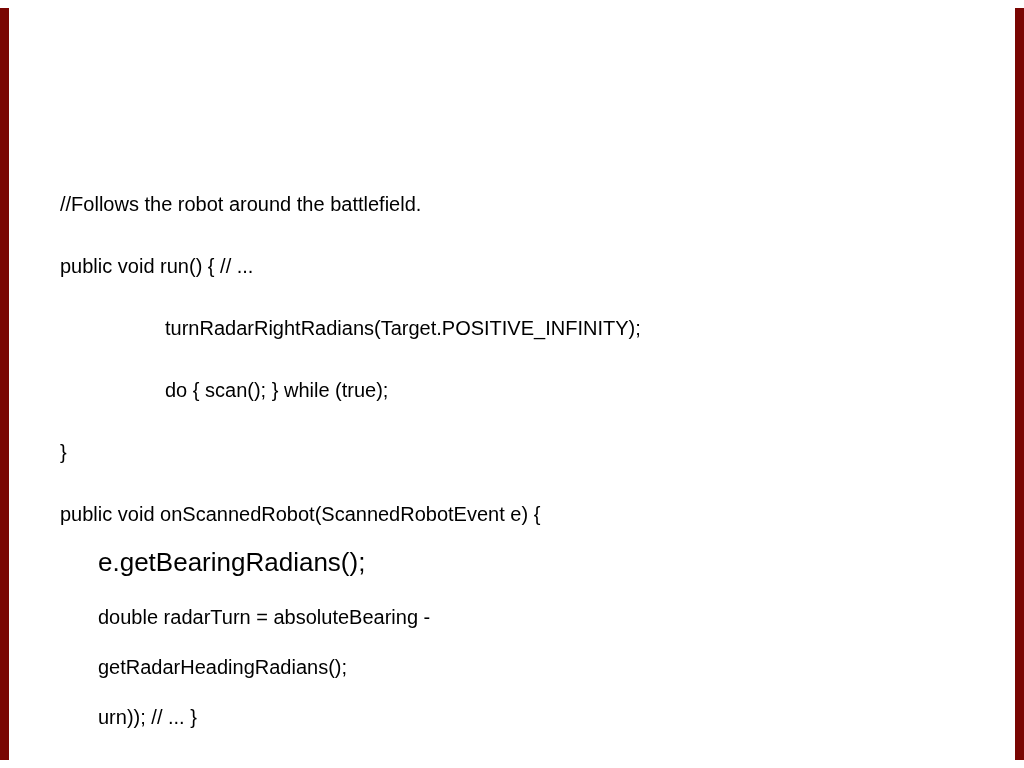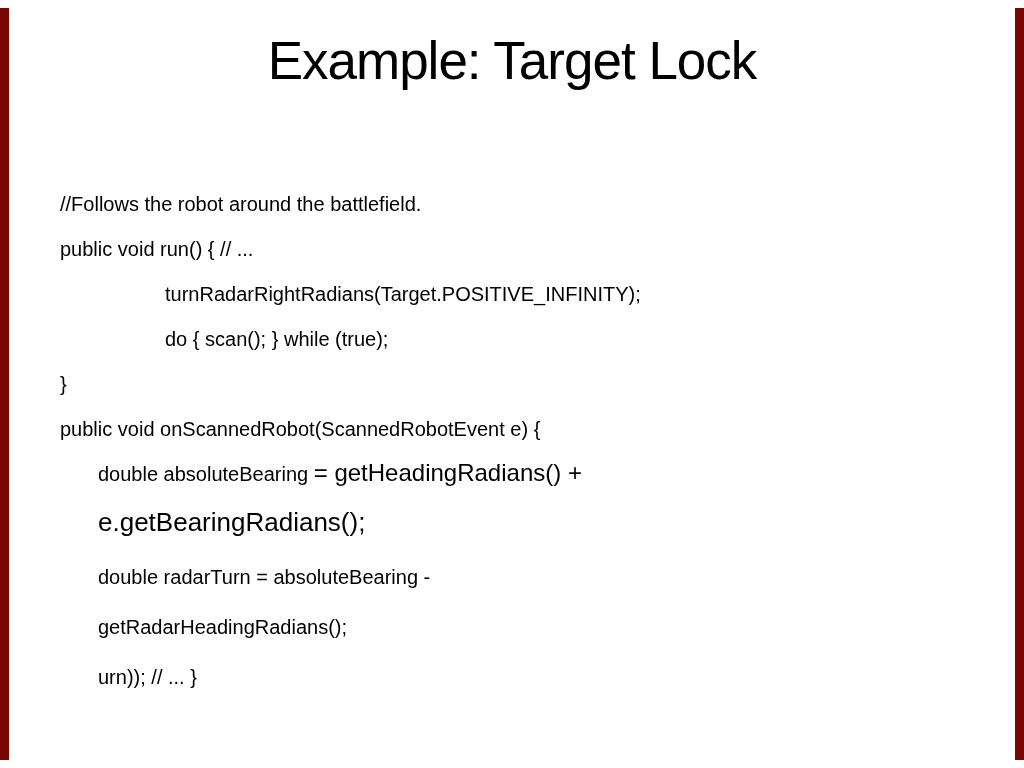--- a/index.html
+++ b/index.html
@@ -41,53 +41,51 @@
     position: absolute;
     left: 60px;
     top: 183px;
     width: 930px;
   }
   .line {
     line-height: 36px;
     font-size: 29px;
     white-space: nowrap;
   }
-  .line.para  { margin-top: 6px; }   
+  .line.para  { margin-top: 23px; }   
   .line.para2 { margin-top: 16px; }   
   .ind1 { padding-left: 38px; margin-top: 11px; }      
   .ind2 { padding-left: 105px; }     
   .seg-lg { font-size: 20px; }
   .seg-md { font-size: 26px; }
   .seg-sm { font-size: 24px; }
 </style>
 </head>
 <body>
 
 <div class="slide">
 
   <div class="edge-bar left"></div>
   <div class="edge-bar right"></div>
 
-  <h1 class="title">Example: Target Lock</h1>
 
   <div class="body">
 
     <div class="line ind0"><span class="seg-lg">//Follows the robot around the battlefield.</span></div>
 
     <div class="line ind0 para"><span class="seg-lg">public void run() { // ...</span></div>
 
     <div class="line ind2 para"><span class="seg-lg">turnRadarRightRadians(Target.POSITIVE_INFINITY);</span></div>
 
     <div class="line ind2 para"><span class="seg-lg">do { scan(); } while (true);</span></div>
 
     <div class="line ind0 para"><span class="seg-lg">}</span></div>
 
     <div class="line ind0 para"><span class="seg-lg">public void onScannedRobot(ScannedRobotEvent e) {</span></div>
 
-    <div class="line ind1 para"><span class="seg-lg">double absoluteBearing </span><span class="seg-sm">= getHeadingRadians() +</span></div>
 
     <div class="line ind1"><span class="seg-md">e.getBearingRadians();</span></div>
 
     <div class="line ind1 para2"><span class="seg-lg">double radarTurn = absoluteBearing -</span></div>
 
     <div class="line ind1"><span class="seg-lg">getRadarHeadingRadians();</span></div>
 
 
     <div class="line ind1"><span class="seg-lg">urn)); // ... }</span></div>
 

